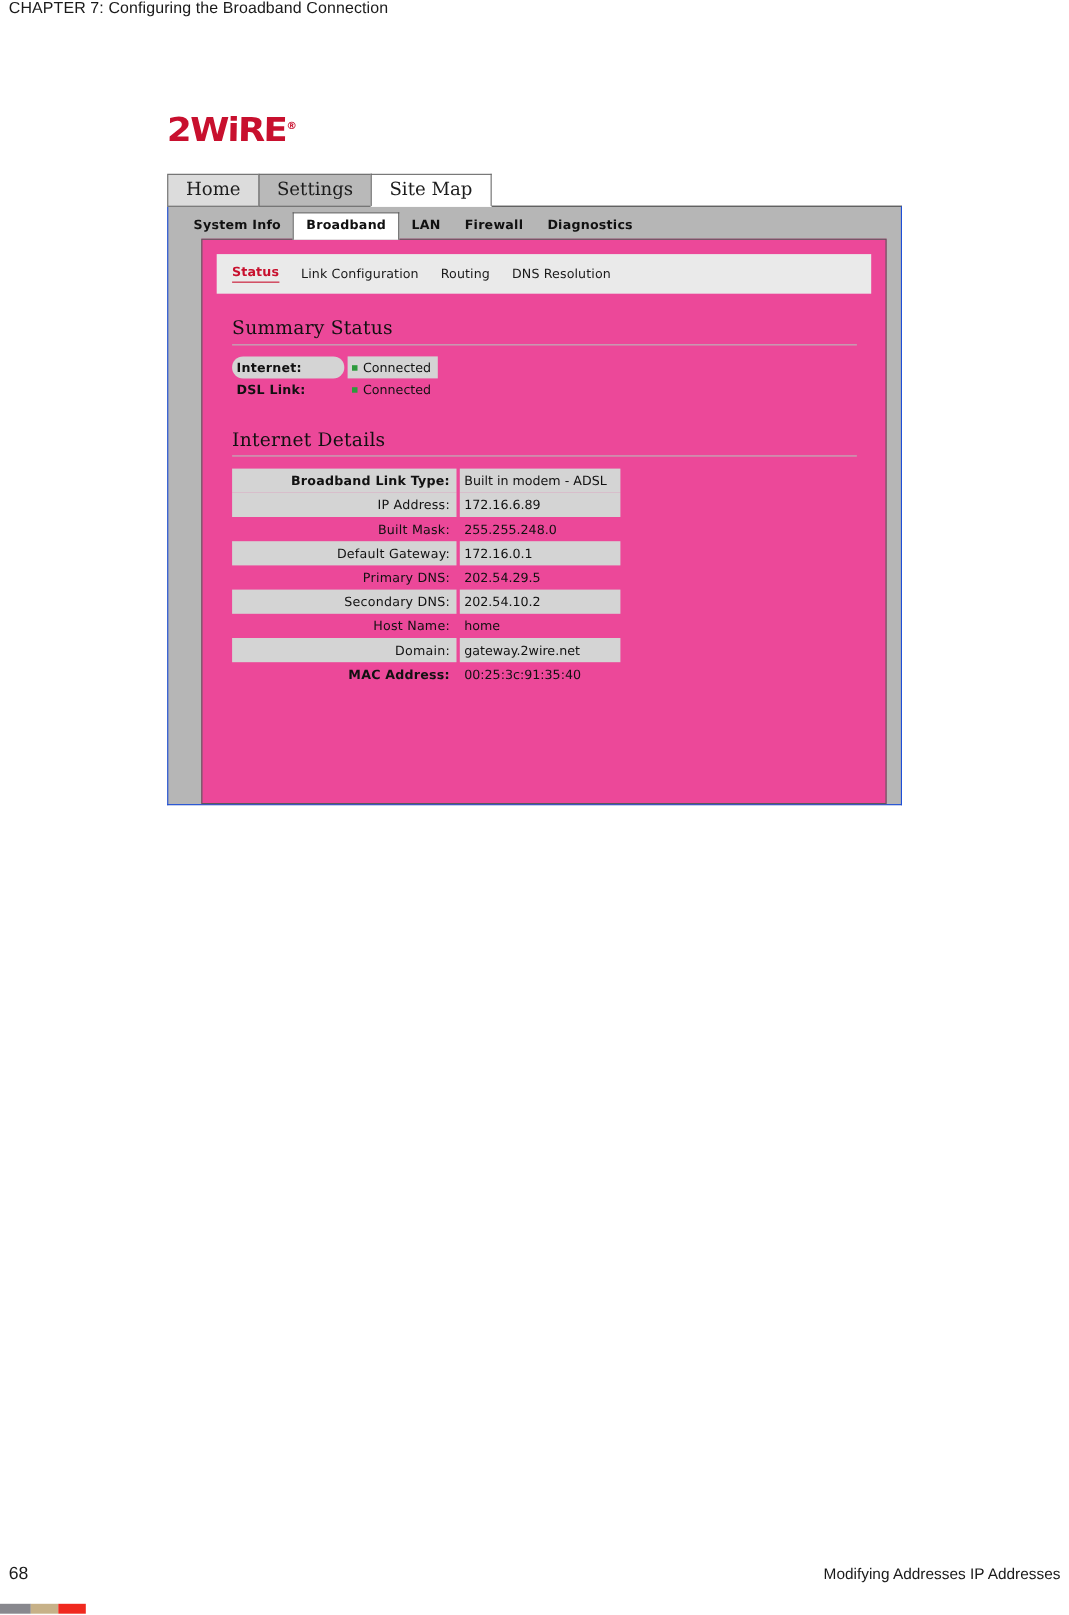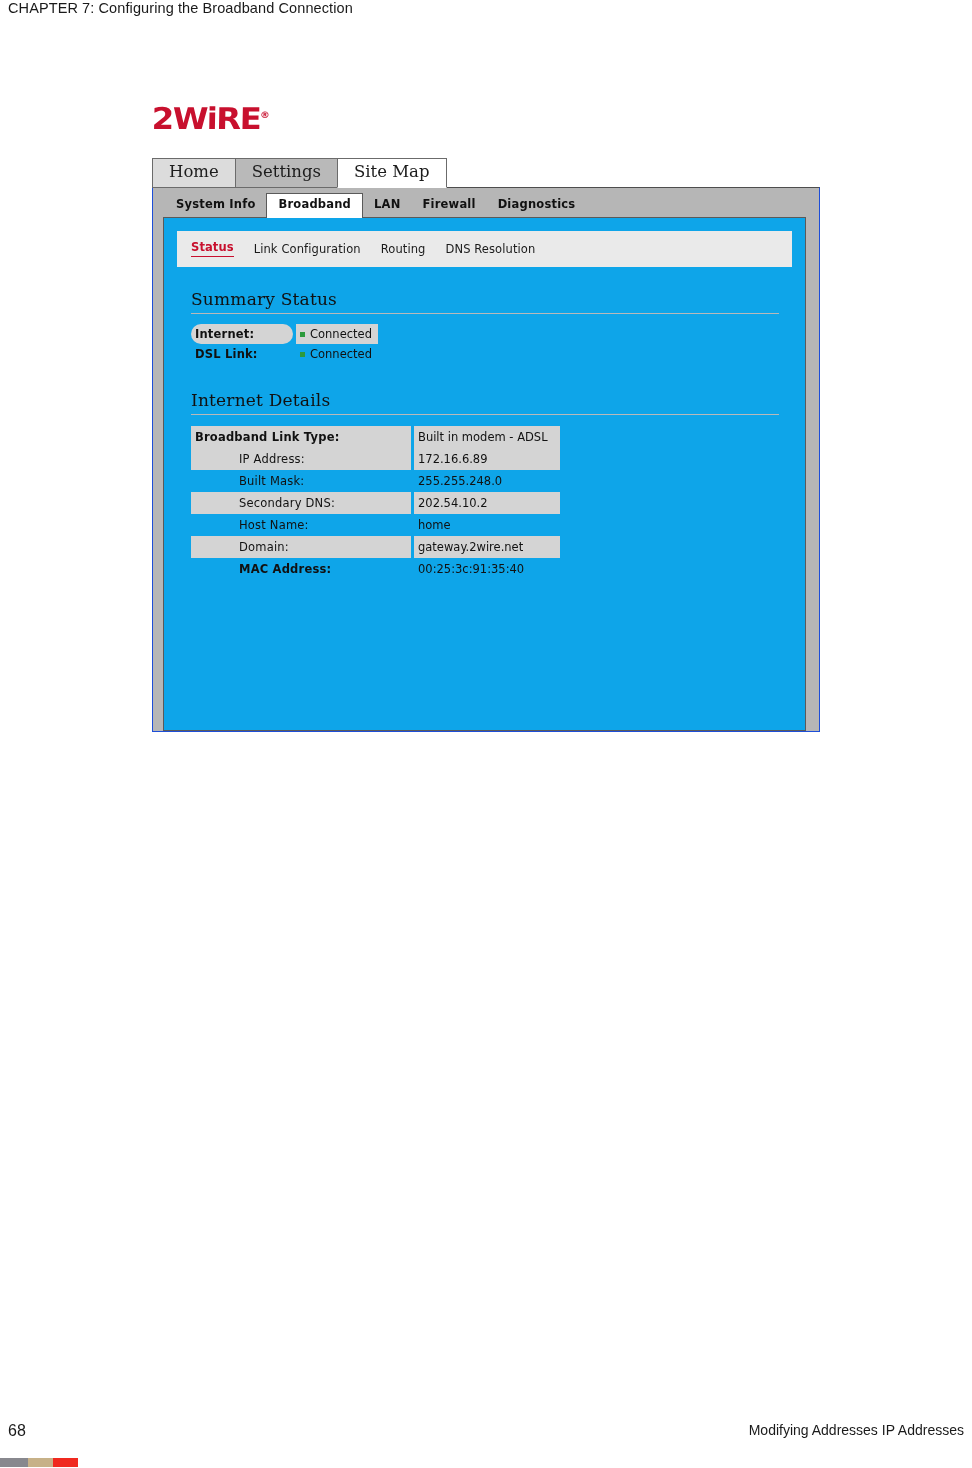--- a/index.html
+++ b/index.html
@@ -143,23 +143,23 @@
     border: 1px solid #5a5a5a;
     border-bottom: none;
     padding: 4px 11px 6px 11px;
     margin-bottom: -1px;
     position: relative;
     z-index: 4;
   }
 
   
   .content {
-    background: #0ea5e9;
+    background: #ec4899;
     border: 1px solid #5a5a5a;
-    margin: 0 13px 0 10px;
+    margin: 0 13px 0 30px;
     height: 514px;
     box-sizing: border-box;
     position: relative;
     z-index: 1;
     overflow: hidden;
   }
 
   
   .tertnav {
     background: #eaeaea;
@@ -231,25 +231,25 @@
     border-spacing: 0;
   }
   .det-table td {
     font-family: "DejaVu Sans", sans-serif;
     font-size: 11.5px;
     color: #111111;
     padding: 4px 6px 4px 4px;
     white-space: nowrap;
     vertical-align: middle;
   }
-  .det-table td.lbl { width: 166px; letter-spacing: 0.2px; }
+  .det-table td.lbl { width: 166px; letter-spacing: 0.2px; text-align: right; }
   .det-table td.val { width: 136px; }
   .det-table td.gap { width: 3px; padding: 0; background: transparent !important; }
   .det-table tr.bold td.lbl { font-weight: 700; }
-  .det-table tr.indent td.lbl { padding-left: 48px; }
+  .det-table tr.indent td.lbl { padding-left: 32px; }
   .det-table tr.shaded td.lbl,
   .det-table tr.shaded td.val { background: #d4d4d4; }
 </style>
 </head>
 <body>
 
 <div class="doc-header">CHAPTER 7: Configuring the Broadband Connection</div>
 
 <div class="shot">
 
@@ -314,20 +314,30 @@
           <td class="lbl">IP Address:</td>
           <td class="gap"></td>
           <td class="val">172.16.6.89</td>
         </tr>
         <tr class="indent">
           <td class="lbl">Built Mask:</td>
           <td class="gap"></td>
           <td class="val">255.255.248.0</td>
         </tr>
         <tr class="shaded indent">
+          <td class="lbl">Default Gateway:</td>
+          <td class="gap"></td>
+          <td class="val">172.16.0.1</td>
+        </tr>
+        <tr class="indent">
+          <td class="lbl">Primary DNS:</td>
+          <td class="gap"></td>
+          <td class="val">202.54.29.5</td>
+        </tr>
+        <tr class="shaded indent">
           <td class="lbl">Secondary DNS:</td>
           <td class="gap"></td>
           <td class="val">202.54.10.2</td>
         </tr>
         <tr class="indent">
           <td class="lbl">Host Name:</td>
           <td class="gap"></td>
           <td class="val">home</td>
         </tr>
         <tr class="shaded indent">

